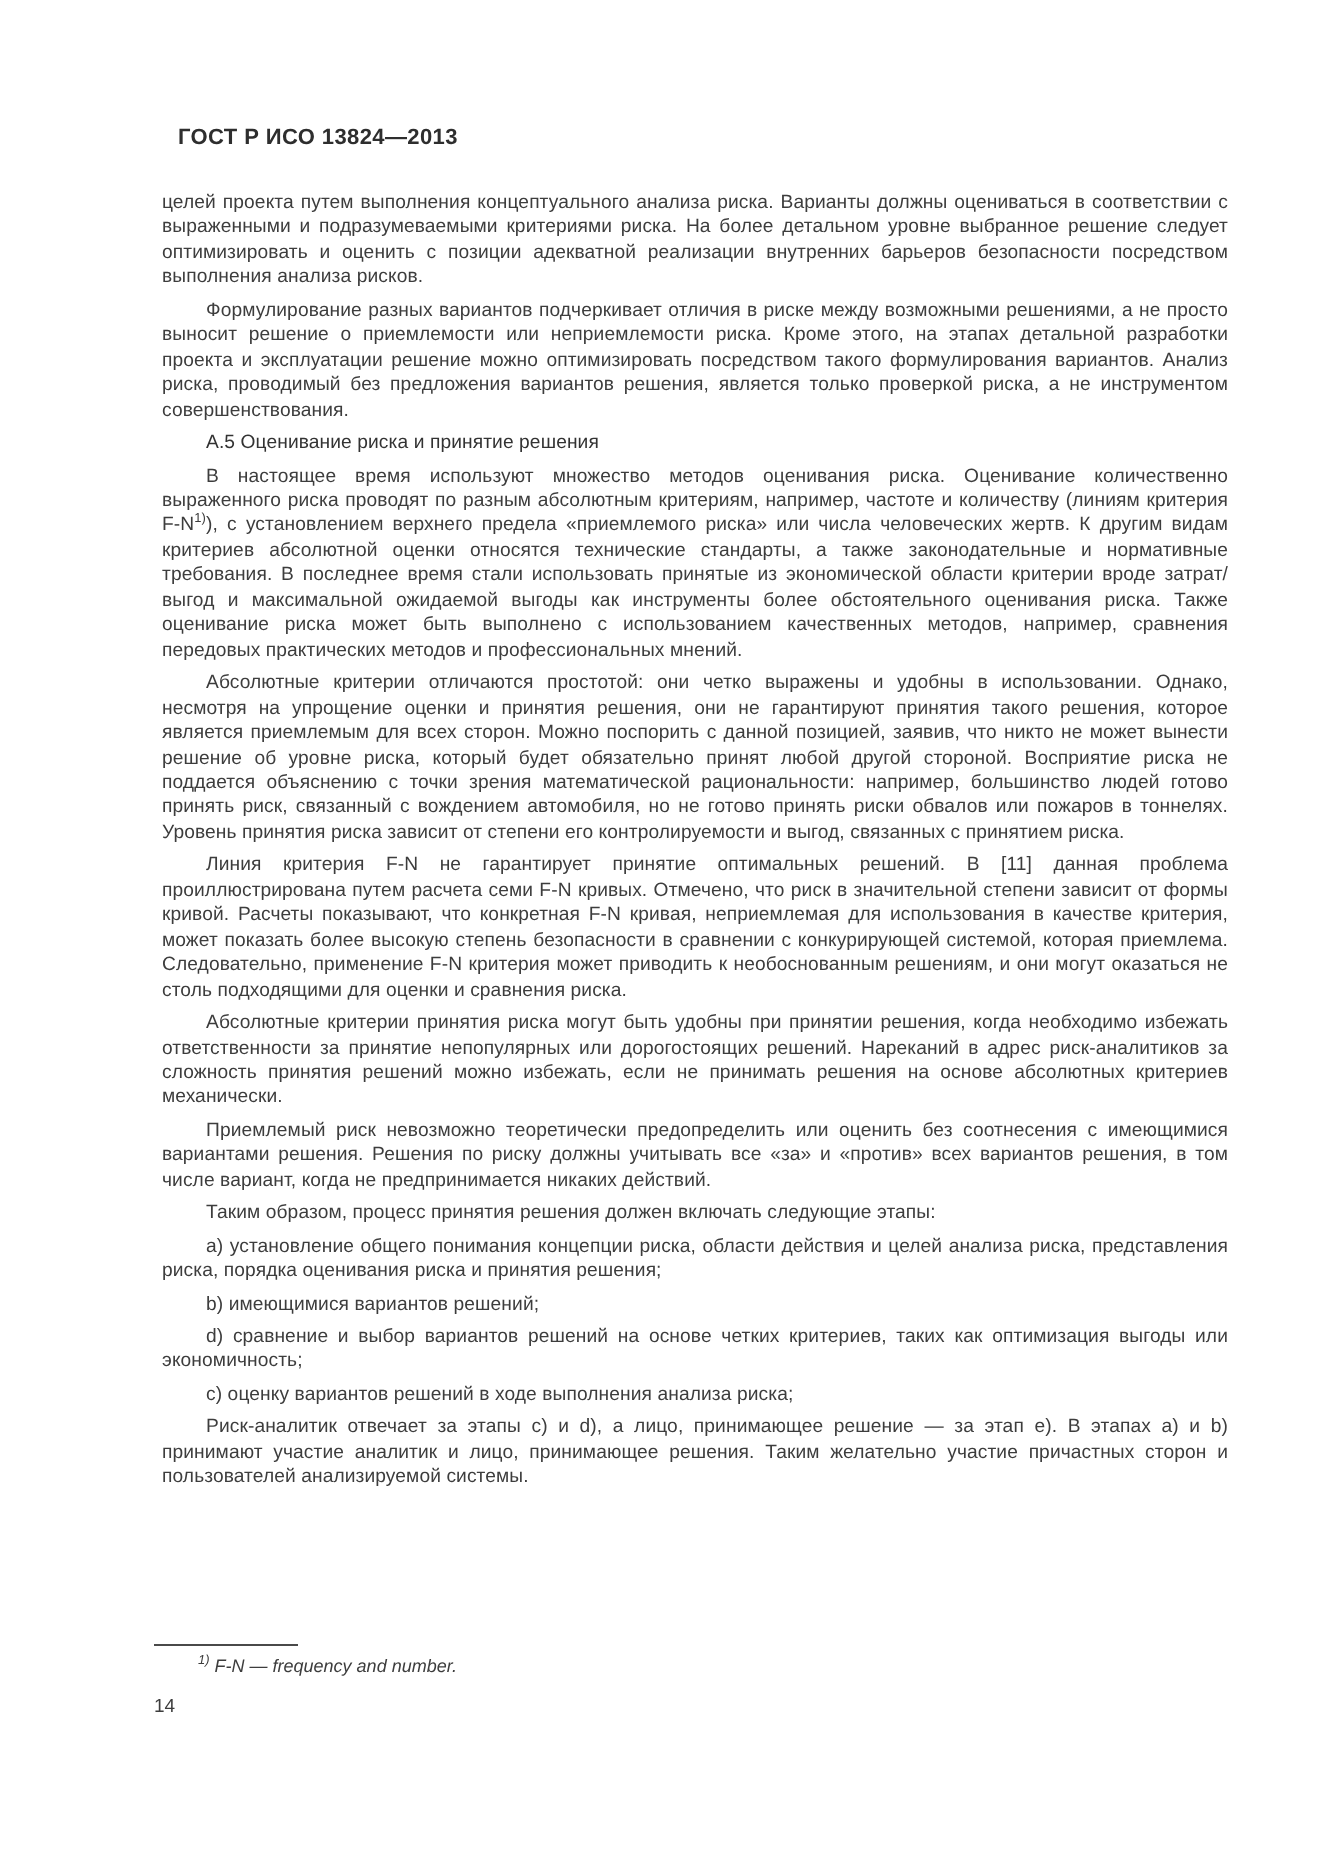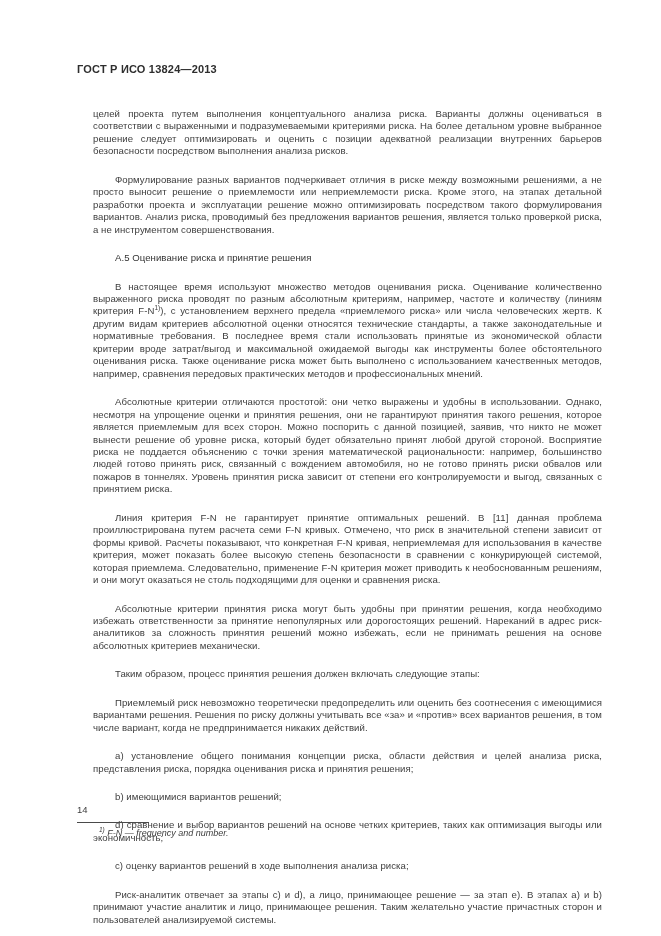--- a/index.html
+++ b/index.html
@@ -14,35 +14,35 @@
     font-family: "Liberation Sans", sans-serif;
     overflow: hidden;
   }
   .page {
     position: absolute;
     inset: 0;
     background: #ffffff;
   }
   .doc-header {
     position: absolute;
-    left: 77px;
+    left: 89px;
     top: 63px;
     font-size: 11px;
     font-weight: bold;
     color: #2e2e2e;
     letter-spacing: 0.2px;
   }
   .text-block {
     position: absolute;
     left: 77px;
     top: 92px;
     width: 541px;
   }
   .text-block p {
-    margin: 16px;
+    margin: 4px;
     font-size: 9.6px;
     line-height: 12.45px;
     text-align: justify;
     color: #3d3d3d;
     letter-spacing: 0.05px;
   }
   p.indent {
     text-indent: 22px;
   }
   p.heading {
@@ -73,21 +73,21 @@
     color: #3d3d3d;
     text-indent: 22px;
     font-style: italic;
   }
   .footnote-text sup.fn-mark {
     font-style: italic;
   }
   .page-number {
     position: absolute;
     left: 77px;
-    top: 804px;
+    top: 848px;
     font-size: 9.5px;
     color: #3d3d3d;
   }
 </style>
 </head>
 <body>
 
 <div class="page">
 
   <div class="doc-header">ГОСТ Р ИСО 13824—2013</div>
@@ -101,23 +101,23 @@
     <p class="indent heading">А.5 Оценивание риска и принятие решения</p>
 
     <p class="indent"><span>В настоящее время используют множество методов оценивания риска. Оценивание количественно выраженного риска проводят по разным абсолютным критериям, например, частоте и количеству (линиям критерия F-N</span><sup class="fn-mark">1)</sup><span>), с установлением верхнего предела «приемлемого риска» или числа человеческих жертв. К другим видам критериев абсолютной оценки относятся технические стандарты, а также законодательные и нормативные требования. В последнее время стали использовать принятые из экономической области критерии вроде затрат/выгод и максимальной ожидаемой выгоды как инструменты более обстоятельного оценивания риска. Также оценивание риска может быть выполнено с использованием качественных методов, например, сравнения передовых практических методов и профессиональных мнений.</span></p>
 
     <p class="indent">Абсолютные критерии отличаются простотой: они четко выражены и удобны в использовании. Однако, несмотря на упрощение оценки и принятия решения, они не гарантируют принятия такого решения, которое является приемлемым для всех сторон. Можно поспорить с данной позицией, заявив, что никто не может вынести решение об уровне риска, который будет обязательно принят любой другой стороной. Восприятие риска не поддается объяснению с точки зрения математической рациональности: например, большинство людей готово принять риск, связанный с вождением автомобиля, но не готово принять риски обвалов или пожаров в тоннелях. Уровень принятия риска зависит от степени его контролируемости и выгод, связанных с принятием риска.</p>
 
     <p class="indent">Линия критерия F-N не гарантирует принятие оптимальных решений. В [11] данная проблема проиллюстрирована путем расчета семи F-N кривых. Отмечено, что риск в значительной степени зависит от формы кривой. Расчеты показывают, что конкретная F-N кривая, неприемлемая для использования в качестве критерия, может показать более высокую степень безопасности в сравнении с конкурирующей системой, которая приемлема. Следовательно, применение F-N критерия может приводить к необоснованным решениям, и они могут оказаться не столь подходящими для оценки и сравнения риска.</p>
 
     <p class="indent">Абсолютные критерии принятия риска могут быть удобны при принятии решения, когда необходимо избежать ответственности за принятие непопулярных или дорогостоящих решений. Нареканий в адрес риск-аналитиков за сложность принятия решений можно избежать, если не принимать решения на основе абсолютных критериев механически.</p>
 
+    <p class="indent">Приемлемый риск невозможно теоретически предопределить или оценить без соотнесения с имеющимися вариантами решения. Решения по риску должны учитывать все «за» и «против» всех вариантов решения, в том числе вариант, когда не предпринимается никаких действий.</p>
+
     <p class="indent">Таким образом, процесс принятия решения должен включать следующие этапы:</p>
-
-    <p class="indent">Приемлемый риск невозможно теоретически предопределить или оценить без соотнесения с имеющимися вариантами решения. Решения по риску должны учитывать все «за» и «против» всех вариантов решения, в том числе вариант, когда не предпринимается никаких действий.</p>
 
     <p class="indent">a) установление общего понимания концепции риска, области действия и целей анализа риска, представления риска, порядка оценивания риска и принятия решения;</p>
 
     <p class="indent">b) имеющимися вариантов решений;</p>
 
     <p class="indent">d) сравнение и выбор вариантов решений на основе четких критериев, таких как оптимизация выгоды или экономичность;</p>
 
     <p class="indent">c) оценку вариантов решений в ходе выполнения анализа риска;</p>
 
 

